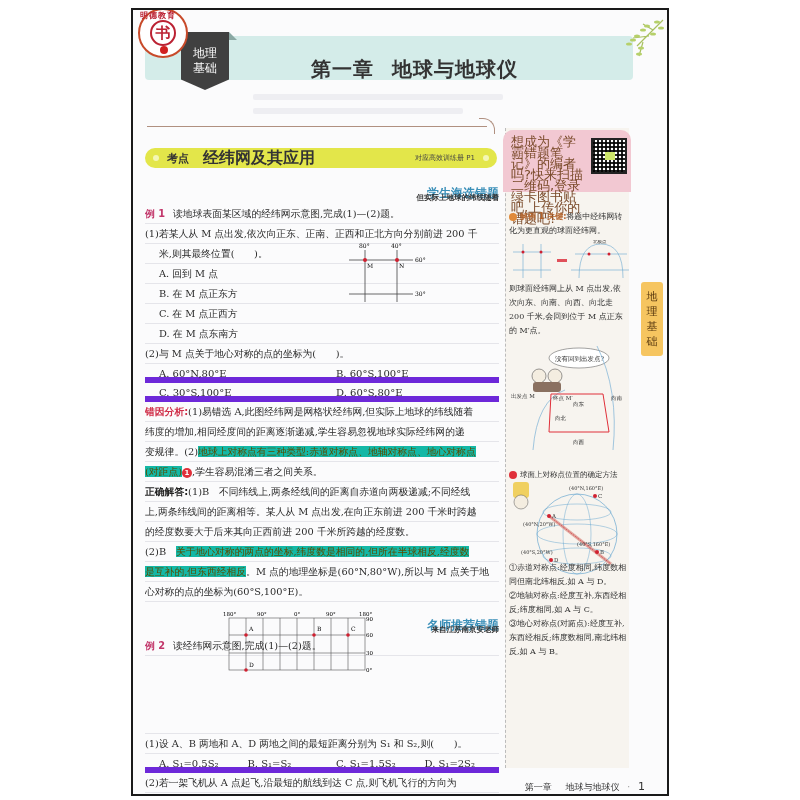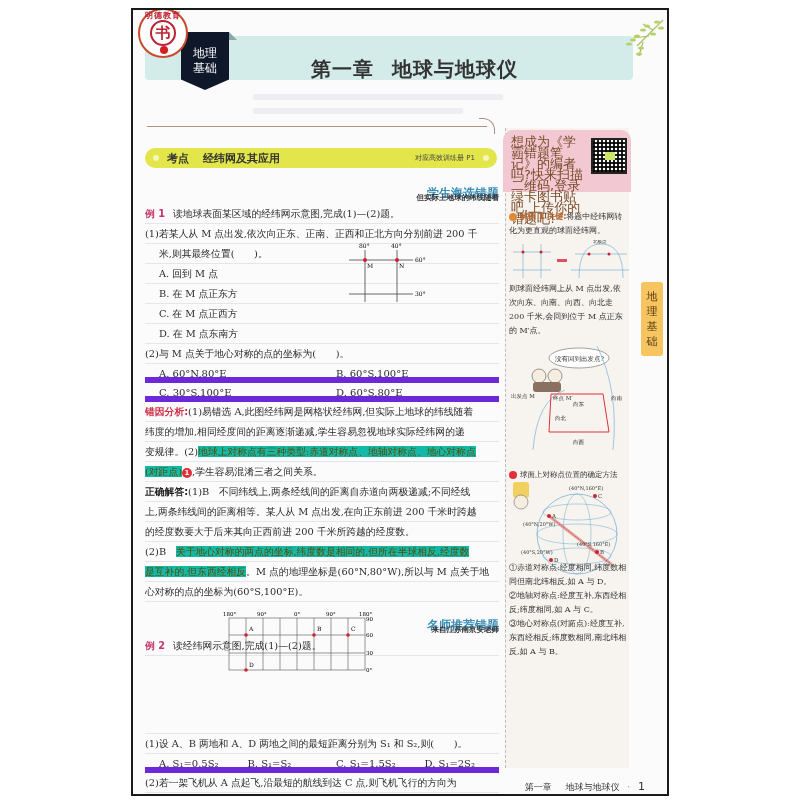--- a/index.html
+++ b/index.html
@@ -9,52 +9,52 @@
     .page { position: absolute; left: 131px; top: 8px; width: 538px; height: 788px;
             border: 2px solid #1a1a1a; background: #fbfbfc; overflow: hidden; }
 
     
     .chapter-banner { position: absolute; left: 12px; top: 26px; width: 488px; height: 44px;
             background: #d4ece9; border-radius: 4px; }
     .chapter-title { position: absolute; left: 178px; top: 46px; font-family: "DejaVu Sans", sans-serif;
             font-size: 20px; font-weight: bold; color: #333; letter-spacing: 1px; white-space: nowrap; }
     .chapter-title .gap { display: inline-block; width: 18px; }
     .tag-ribbon { position: absolute; left: 48px; top: 22px; width: 48px; height: 58px;
-            background: #0f172a; color: #fff; font-family: "DejaVu Sans", sans-serif; font-size: 12px;
+            background: #404040; color: #fff; font-family: "DejaVu Sans", sans-serif; font-size: 12px;
             line-height: 15px; text-align: center; padding-top: 14px;
             clip-path: polygon(0 0, 100% 0, 100% 82%, 50% 100%, 0 82%); }
     .tag-ribbon span { display: block; }
     .ribbon-fold { position: absolute; left: 96px; top: 22px; width: 0; height: 0;
             border-left: 8px solid #8aa8a3; border-top: 8px solid transparent; }
 
     .seal { position: absolute; left: 5px; top: -2px; width: 50px; height: 50px; border-radius: 50%;
             background: #fff; border: 2px solid #c84a2a; }
     .seal .inner { position: absolute; left: 10px; top: 10px; width: 26px; height: 26px; border-radius: 50%;
             border: 2px solid #b23; color: #b23; font-size: 15px; font-weight: bold; text-align: center; line-height: 22px;
             font-family: "DejaVu Sans", sans-serif; }
-    .seal .ring-top { position: absolute; left: 0; top: 0; width: 100%; text-align: center; font-size: 8px; color: #b23;
+    .seal .ring-top { position: absolute; left: 0; top: 0; width: 100%; text-align: left; font-size: 8px; color: #b23;
             font-family: Liberation Mono, monospace; font-weight: bold; letter-spacing: 1px; }
     .seal .apple { position: absolute; left: 20px; top: 36px; width: 8px; height: 8px; background: #d02020; border-radius: 50%; }
 
     .leaf-deco { position: absolute; right: 0; top: 6px; width: 44px; height: 48px; }
 
     .divider { position: absolute; left: 14px; top: 116px; width: 340px; height: 1px; background: #b09080; }
     .divider-curve { position: absolute; left: 346px; top: 108px; width: 16px; height: 16px;
             border-top: 1px solid #b09080; border-right: 1px solid #b09080; border-top-right-radius: 12px; }
 
     
     .ghost { position: absolute; height: 6px; background: #eeeef2; border-radius: 2px; }
 
     
     .topic-bar { position: absolute; left: 12px; top: 138px; width: 352px; height: 20px;
             background: #e3e64a; border-radius: 10px; display: flex; align-items: center;
             font-family: "DejaVu Sans", sans-serif; }
     .topic-bar .dot { width: 6px; height: 6px; border-radius: 50%; background: #f4f7b5; margin: 0 8px 0 8px; }
     .topic-bar .kd { font-size: 11px; font-weight: bold; color: #333; margin-right: 14px; }
-    .topic-bar .name { font-size: 11px; font-weight: bold; color: #333; }
+    .topic-bar .name { font-size: 16px; font-weight: bold; color: #333; }
     .topic-bar .ref { font-size: 7px; color: #444; margin-left: auto; margin-right: 8px; }
 
     .main-col { position: absolute; left: 12px; top: 172px; width: 354px; font-size: 10px; line-height: 19px; }
 
     .section-head { position: relative; height: 22px; }
     .section-head .title { position: absolute; left: 0; right: 0; text-align: right; font-family: Liberation Serif, serif;
             font-size: 12px; font-weight: bold; color: #3a8fb8; top: 2px; }
     .section-head .src { position: absolute; right: 0; top: 6px; font-family: "DejaVu Sans", sans-serif; font-size: 7.5px; color: #333; font-weight: bold; }
 
     .ex-label { color: #c2366a; font-family: "DejaVu Sans", sans-serif; font-weight: bold; margin-right: 8px; }

